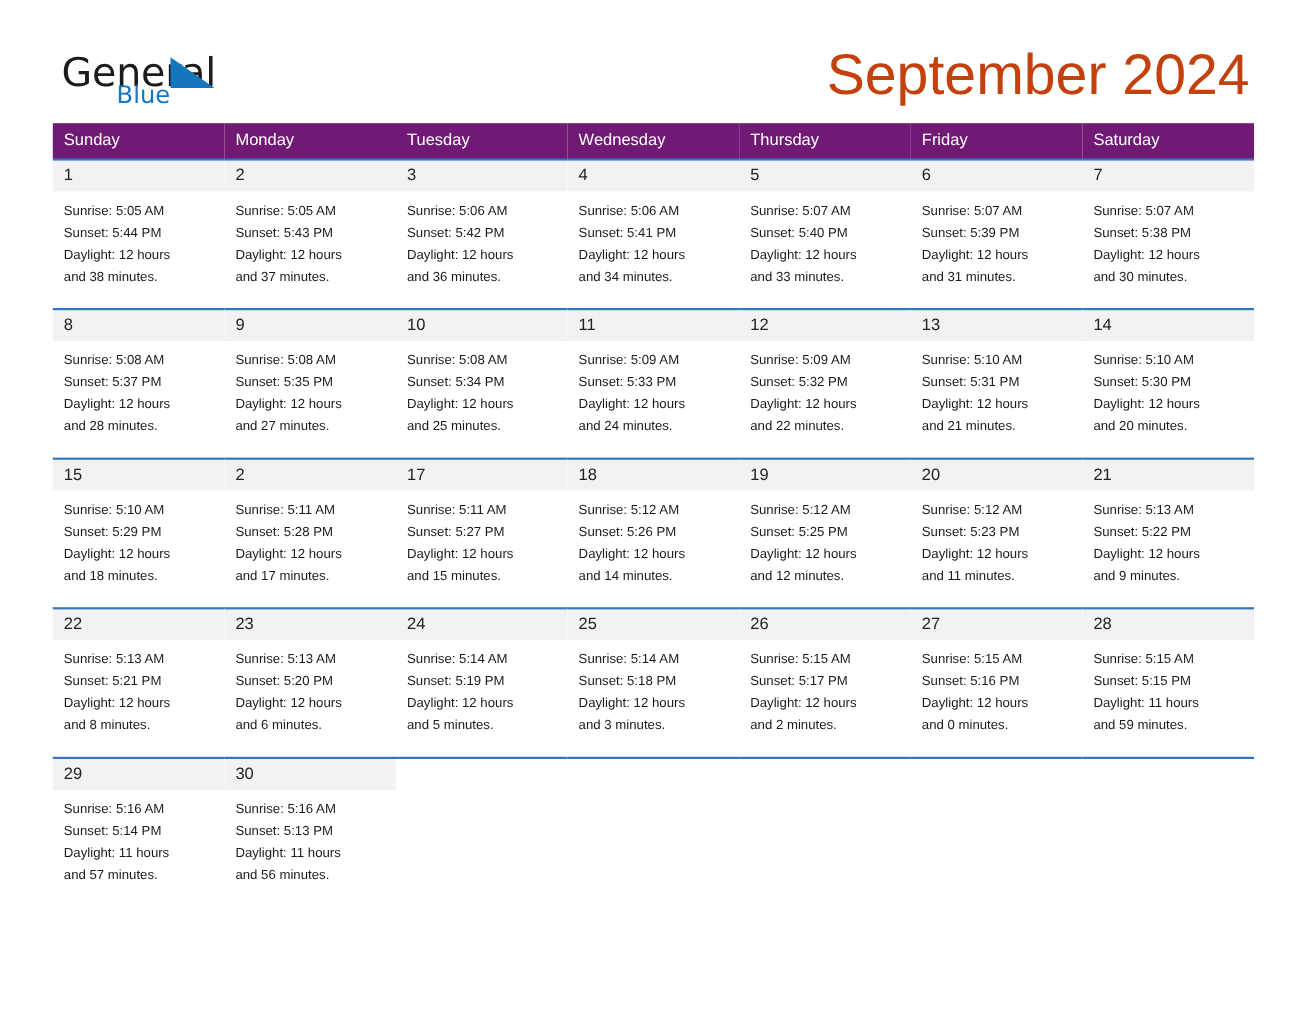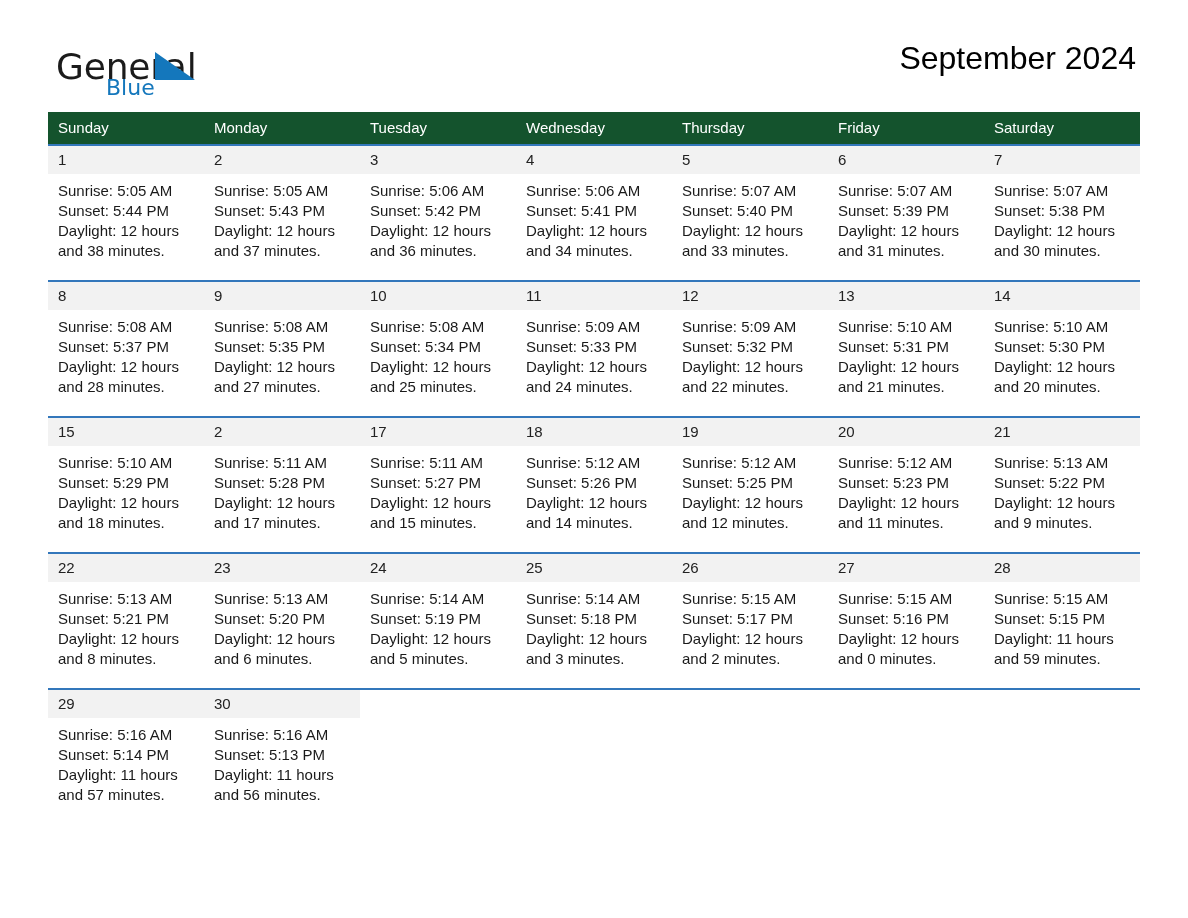--- a/index.html
+++ b/index.html
@@ -63,23 +63,23 @@
     font-size: 22px;
     color: #1477bc;
     font-family: "DejaVu Sans", sans-serif;
     font-weight: 400;
   }
   .titles {
     text-align: right;
     padding-right: 4px;
   }
   .cal-title {
-    font-size: 32px;
+    font-size: 52px;
     font-weight: 400;
-    color: #000000;
+    color: #c2410c;
     line-height: 1.0;
     letter-spacing: 0px;
     white-space: nowrap;
     margin-left: 48px;
   }
   .cal-sub {
     font-size: 23px;
     font-weight: 400;
     color: #1a1a1a;
     margin-top: 17px;
@@ -87,21 +87,21 @@
     white-space: nowrap;
   }
 
   
   .cal {
     width: 1092px;
     border-collapse: collapse;
     table-layout: fixed;
   }
   .cal th {
-    background: #14532d;
+    background: #701a75;
     color: #ffffff;
     font-size: 15px;
     font-weight: 400;
     text-align: left;
     padding: 7px 0 8px 10px;
     height: 17px;
     box-sizing: content-box;
   }
   .cal td {
     vertical-align: top;
@@ -123,21 +123,21 @@
     padding: 6px 0 6px 10px;
     line-height: 1.0;
     height: 16px;
   }
   .daynum.empty {
     background: #ffffff;
     color: transparent;
   }
   .info {
     padding: 7px 10px 0 10px;
-    font-size: 15px;
+    font-size: 12px;
     line-height: 20px;
     color: #1a1a1a;
   }
   .info div {
     white-space: nowrap;
   }
 </style>
 </head>
 <body>
 

